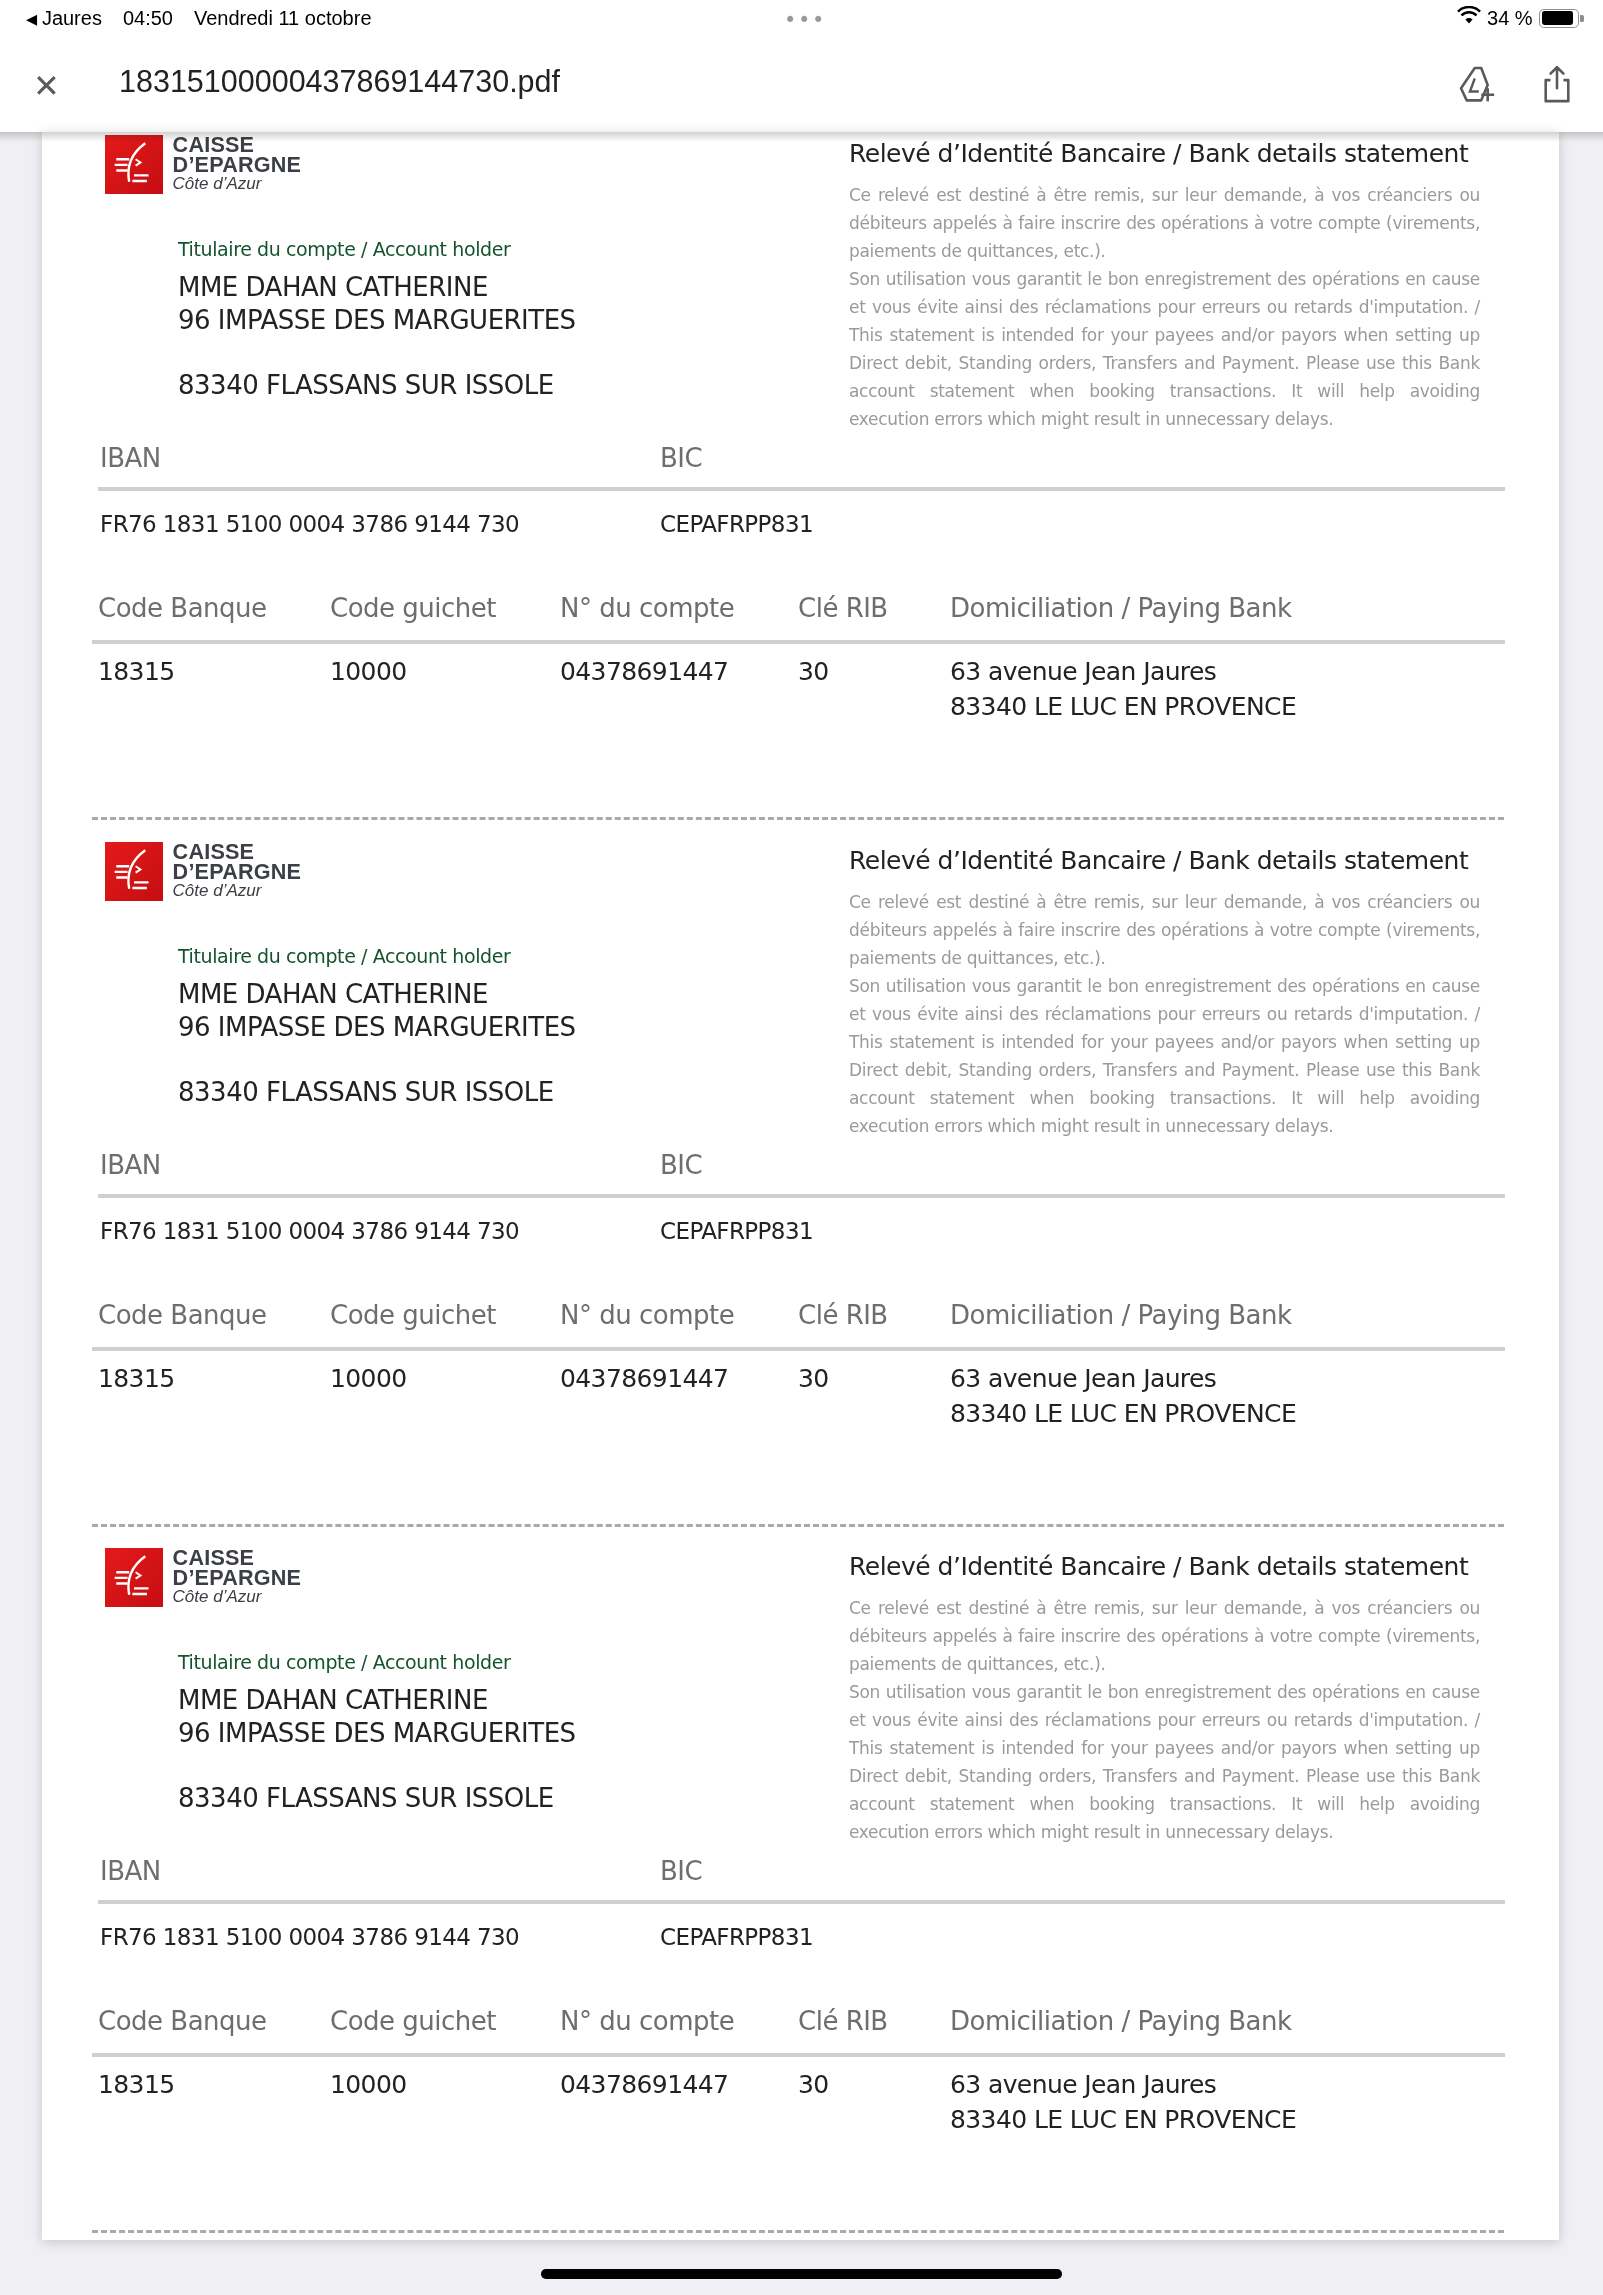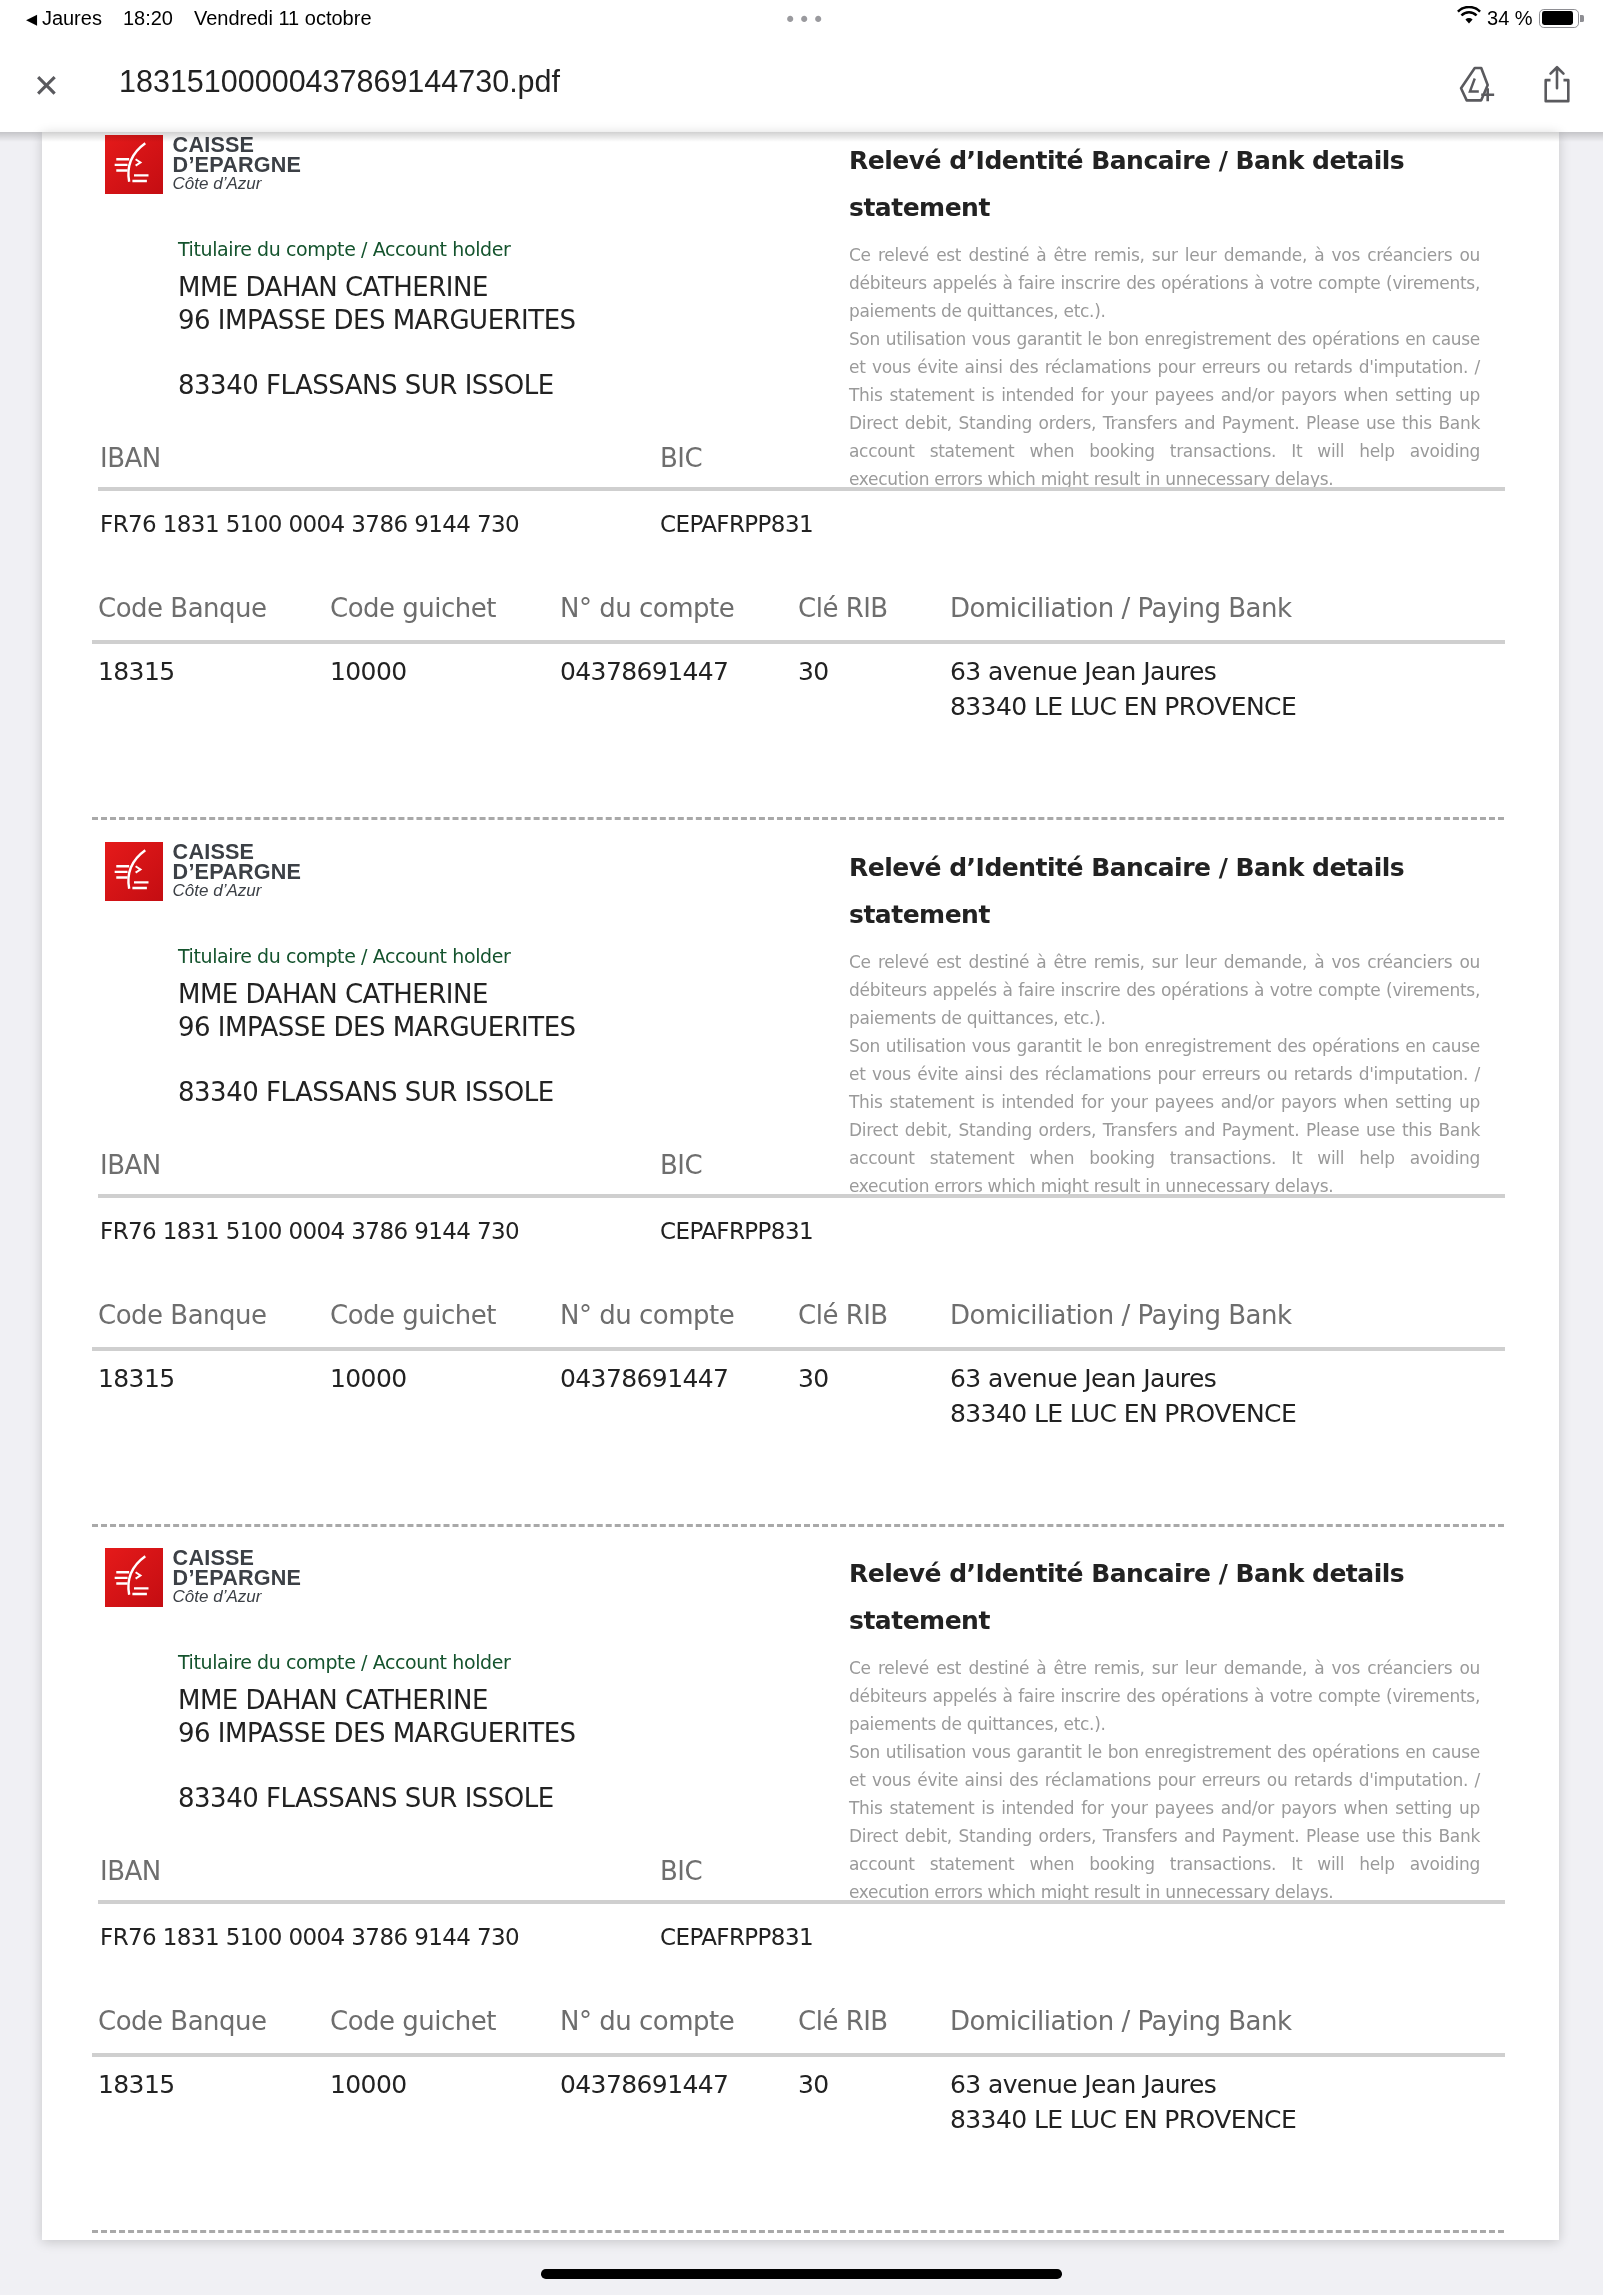--- a/index.html
+++ b/index.html
@@ -22,38 +22,38 @@
   .logo { position: absolute; left: 63px; top: 1px; display: flex; align-items: flex-start; }
   .logo .mark { width: 58px; height: 59px; background: linear-gradient(135deg, #e51a1a, #c40d12); position: relative; }
   .logo .brand { margin-left: 9.6px; color: #3c4046; font-family: "Liberation Sans", sans-serif; }
   .logo .brand .l1, .logo .brand .l2 { font-weight: bold; font-size: 21.6px; line-height: 20px; letter-spacing: 0.2px; }
   .logo .brand .l3 { font-size: 17px; line-height: 17.6px; font-style: italic; }
   .holder { position: absolute; left: 136px; top: 99px; font-family: "DejaVu Sans", sans-serif; }
   .holder .hlabel { font-size: 19px; color: #14532d; line-height: 32px; letter-spacing: -0.4px; }
   .holder .hline { font-size: 26px; color: #222; line-height: 33px; letter-spacing: -0.5px; }
   .holder .gap { height: 32px; }
   .info { position: absolute; left: 807px; top: 3.2px; width: 631px; }
-  .info .heading { font-weight: bold; font-size: 25px; color: #222; line-height: 47px; font-family: "DejaVu Sans", sans-serif; letter-spacing: -0.5px; }
+  .info .heading { font-weight: normal; font-size: 25px; color: #222; line-height: 34px; font-family: "DejaVu Sans", sans-serif; letter-spacing: -0.5px; }
   .info .body { font-size: 17px; color: #9a9a9a; line-height: 28px; text-align: justify; font-family: "DejaVu Sans", sans-serif; letter-spacing: -0.3px; margin-top: 10px; }
   .lbl { font-size: 26px; color: #6e6e6e; font-family: "DejaVu Sans", sans-serif; letter-spacing: -0.5px; position: absolute; white-space: nowrap; }
   .val { font-size: 25px; color: #222; font-family: "DejaVu Sans", sans-serif; letter-spacing: -0.6px; position: absolute; white-space: nowrap; }
   .rule { position: absolute; height: 4px; background: #cfcfcf; }
   .dash { position: absolute; left: 50px; width: 1412px; height: 0; border-top: 3.2px dashed #a9a9a9; }
   .homebar { position: absolute; left: 541px; top: 2269px; width: 521px; height: 9.6px; background: #000; border-radius: 4.8px; }
 </style>
 </head>
 <body>
 
 <div class="statusbar">
   <div class="left">
     <span style="display:flex;align-items:center;gap:4.8px;">
       <span style="font-size:14.4px;">◀</span>
       <span>Jaures</span>
     </span>
-    <span>18:20</span>
+    <span>04:50</span>
     <span>Vendredi 11 octobre</span>
   </div>
   <div class="dots">•••</div>
   <div class="right">
     <span>
       <svg width="24" height="19" viewBox="0 0 30 24">
           <path d="M15 22 L10.5 17 A6.5 6.5 0 0 1 19.5 17 Z" fill="#000"></path>
           <path d="M5.5 12 A13 13 0 0 1 24.5 12" stroke="#000" stroke-width="3.2" fill="none"></path>
           <path d="M1 7 A20 20 0 0 1 29 7" stroke="#000" stroke-width="3.2" fill="none"></path>
         </svg>

